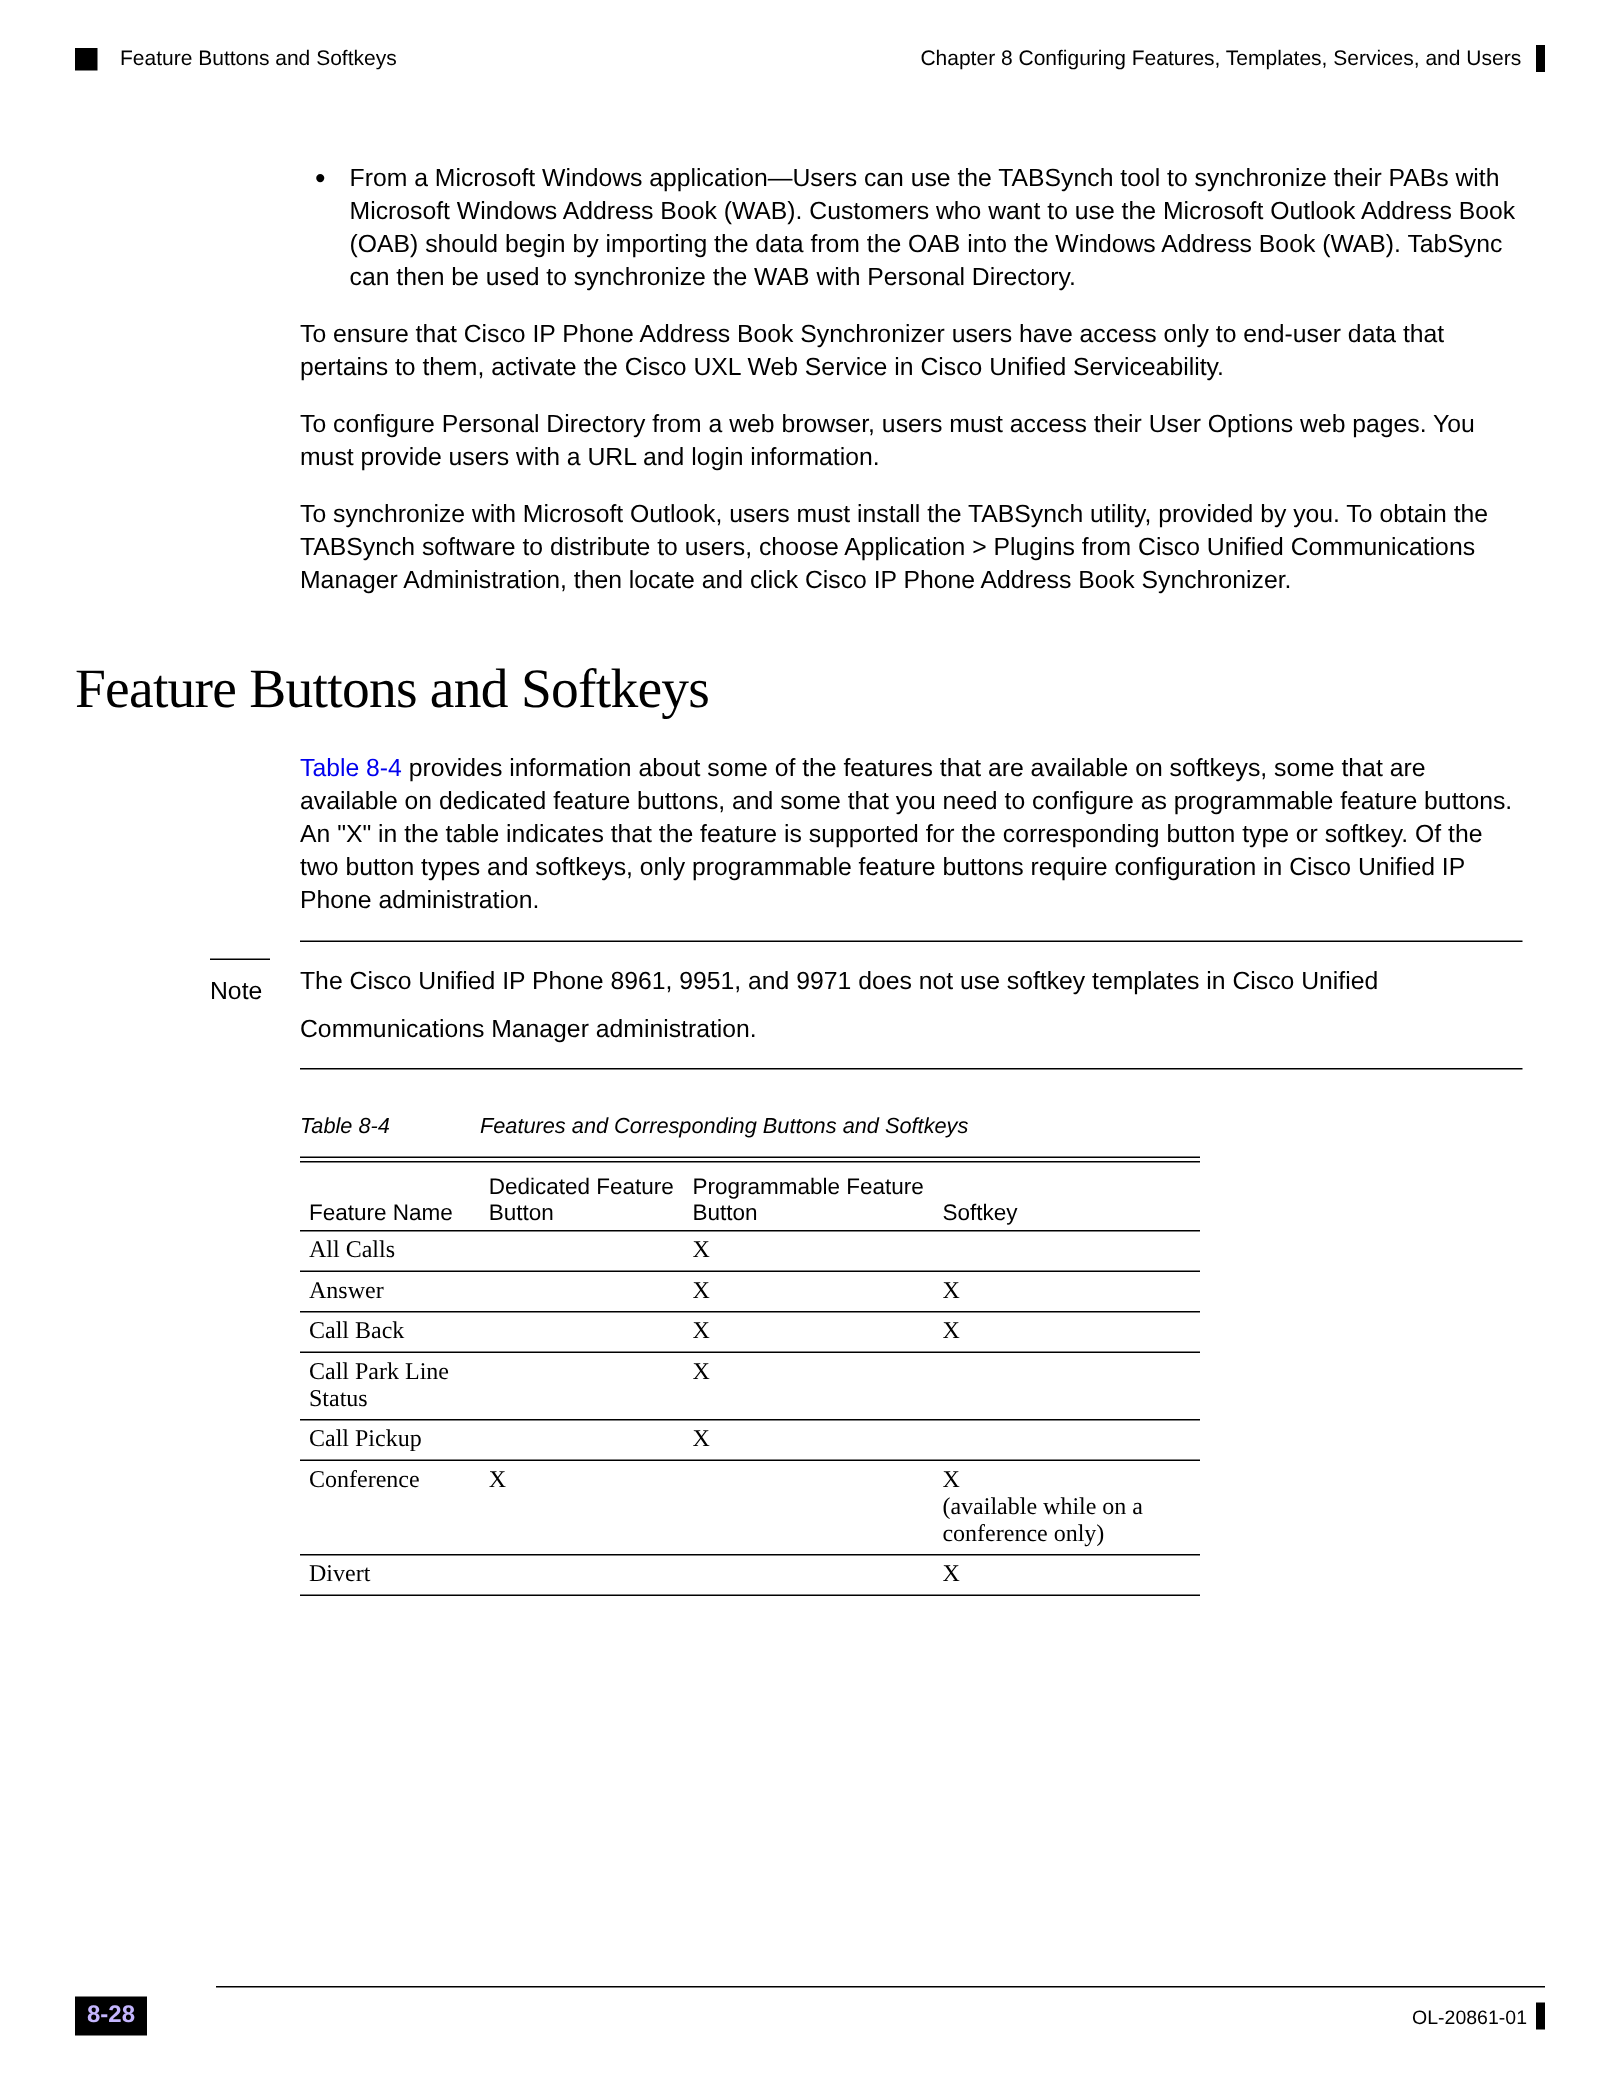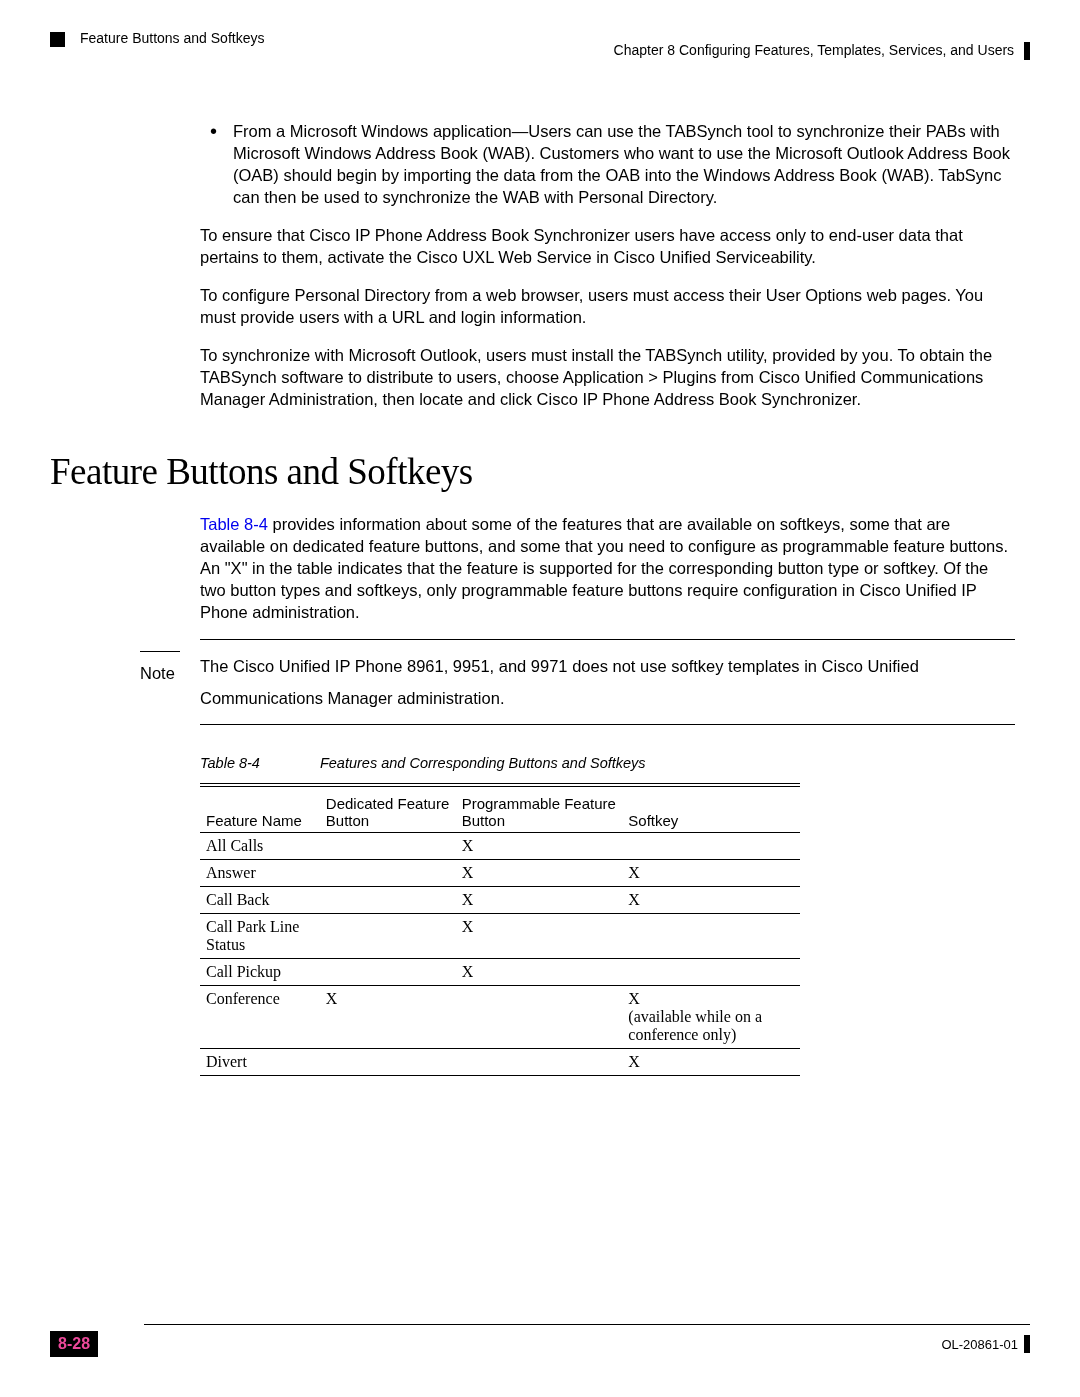--- a/index.html
+++ b/index.html
@@ -29,21 +29,20 @@
       margin-top: 2px;
     }
     .header-left {
       font-size: 14px;
       margin-left: 15px;
       flex: 1;
     }
     .header-right {
       text-align: right;
       font-size: 14px;
-      margin-top: 12px;
     }
     .content {
       margin-left: 150px;
       margin-top: 60px;
       margin-right: 15px;
     }
     .bullet-section {
       margin-bottom: 16px;
     }
     .bullet-item {
@@ -151,21 +150,21 @@
       margin-bottom: 6px;
       margin-left: 94px;
     }
     .footer-content {
       display: flex;
       align-items: center;
       font-size: 13px;
     }
     .page-number {
       background: #000;
-      color: #ec4899;
+      color: #c4b5fd;
       font-weight: bold;
       padding: 4px 8px;
       font-size: 16px;
       margin-right: 12px;
     }
     .footer-guide {
       flex: 1;
       text-align: center;
       position: absolute;
       left: 0;

